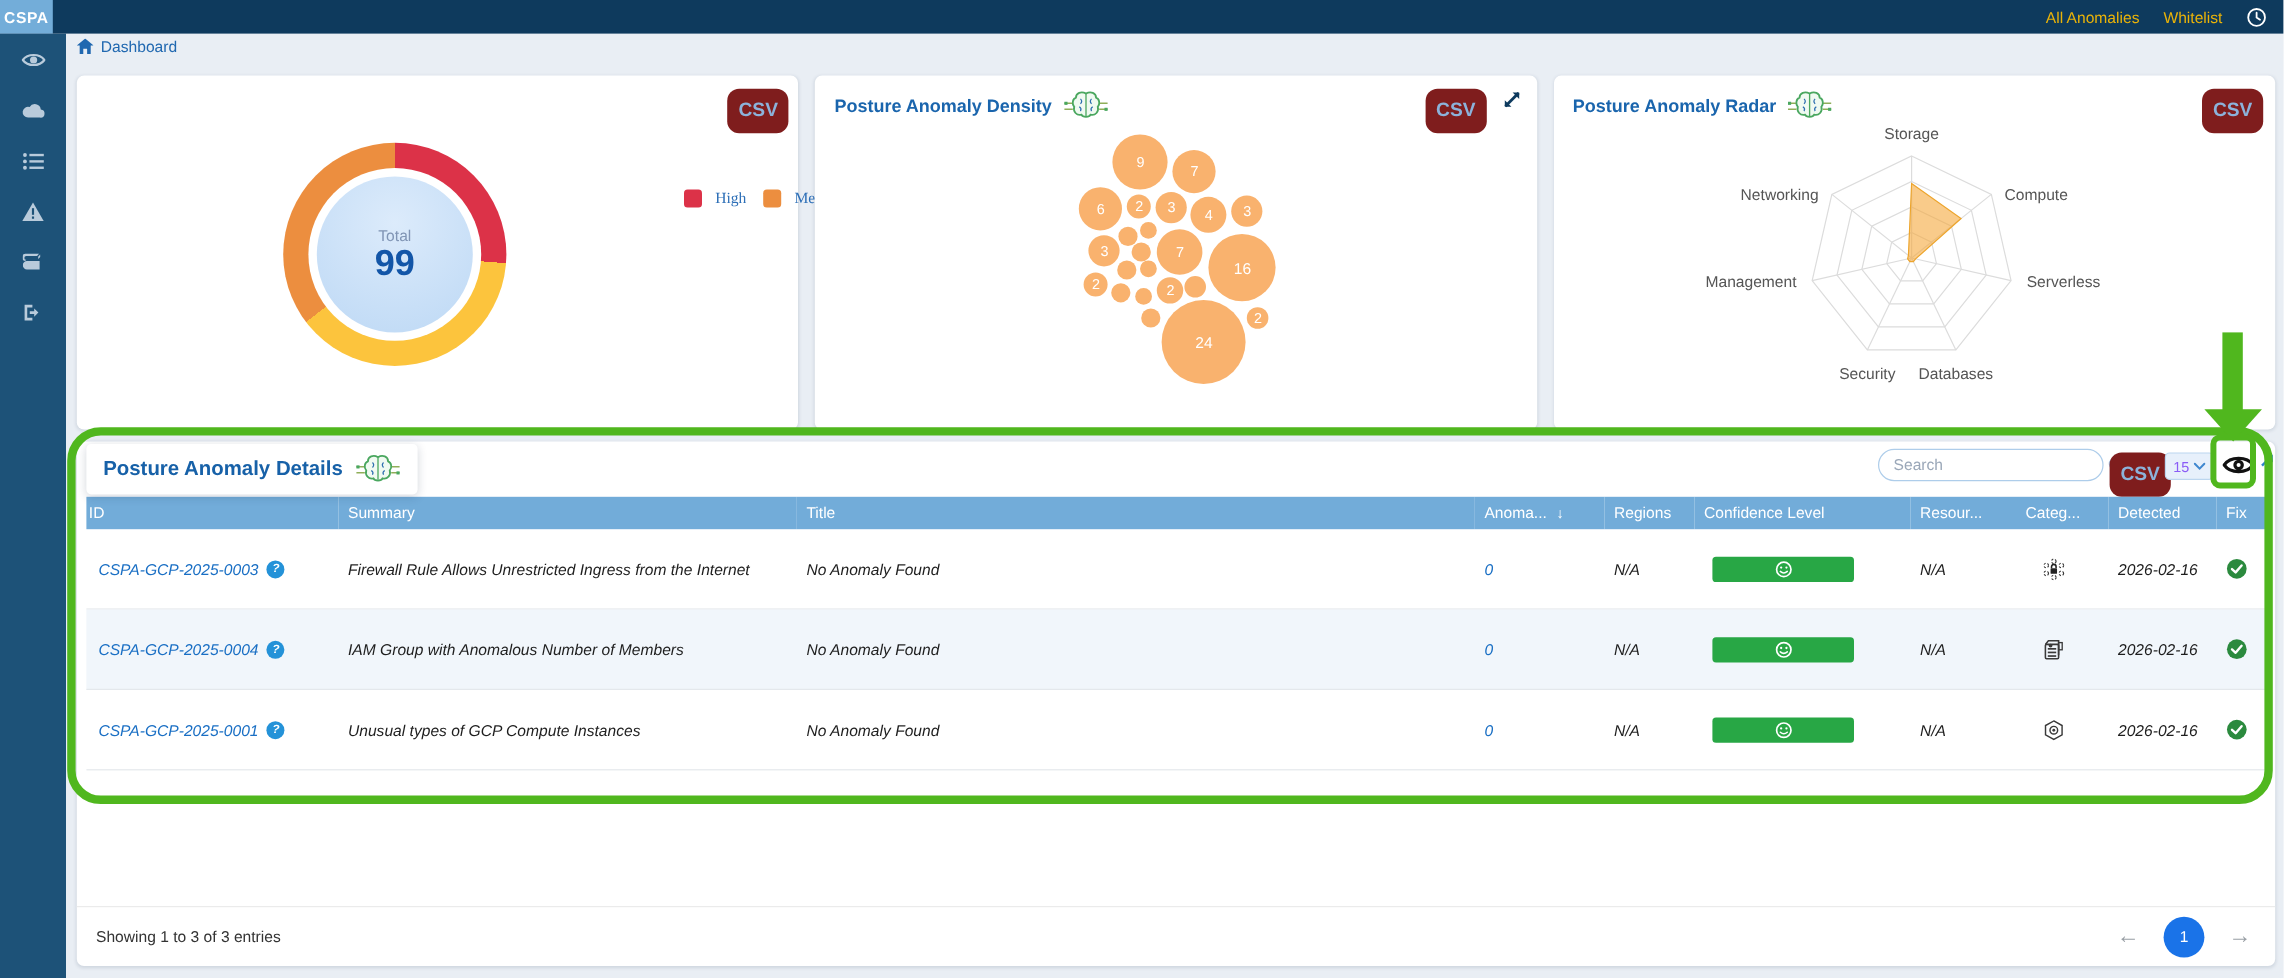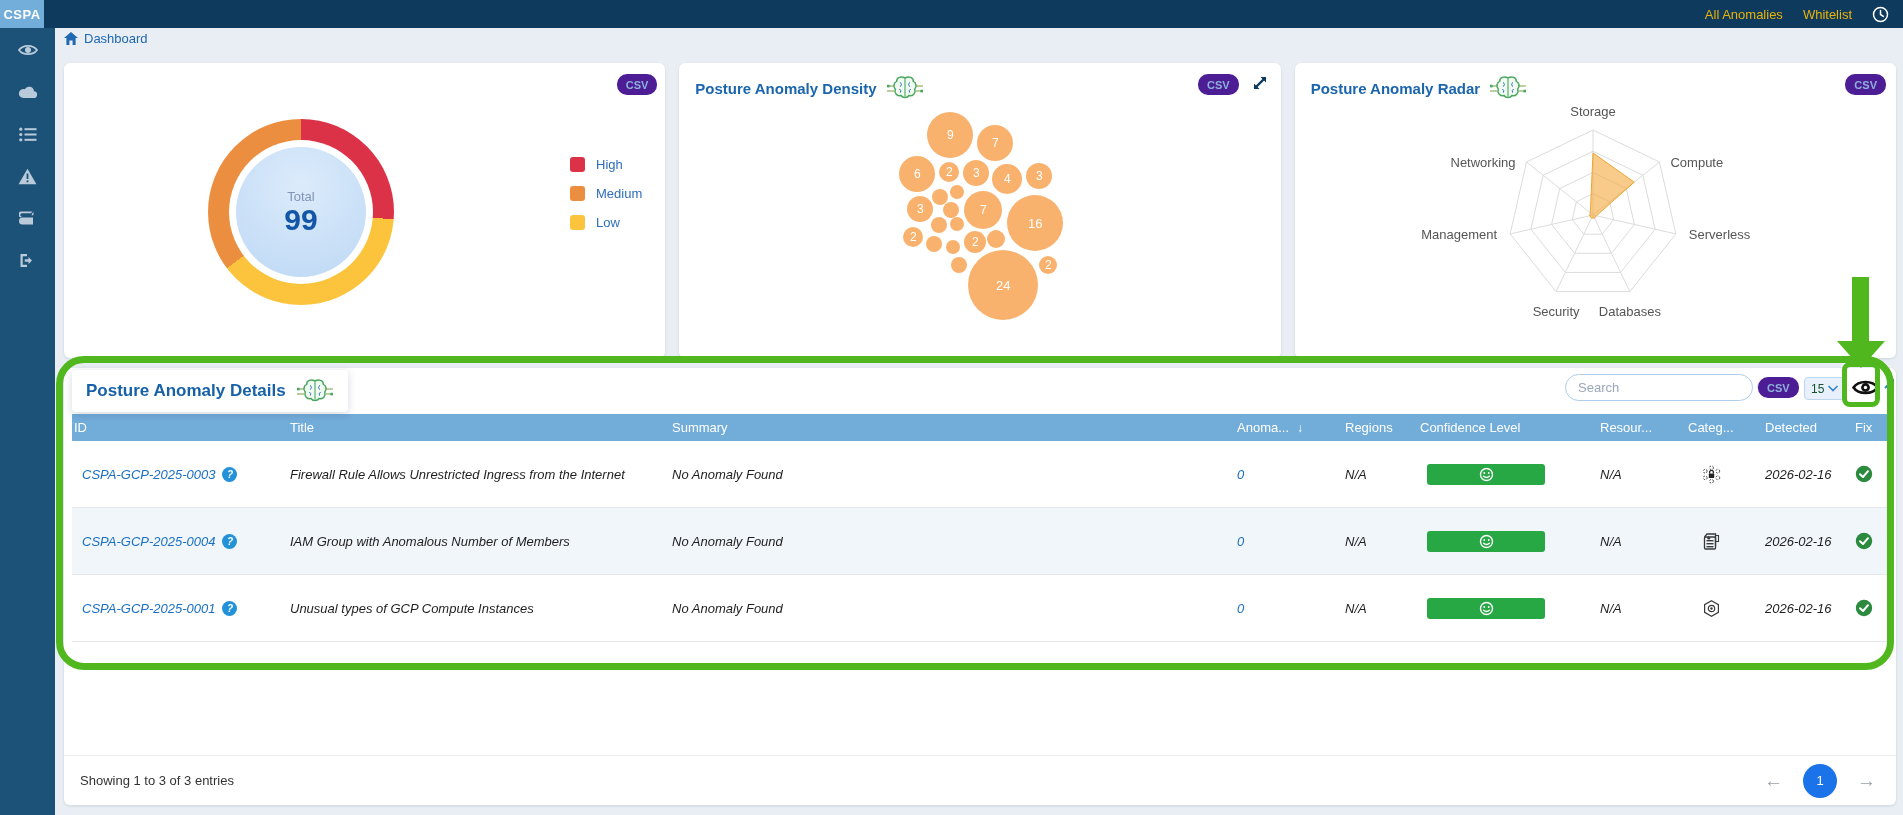--- a/index.html
+++ b/index.html
@@ -22,33 +22,33 @@
 
   
   .breadcrumb{position:absolute;left:64px;top:31px;display:flex;align-items:center;gap:6px;
               color:#2068b0;font-size:13px;}
 
   
   .cards-row{position:absolute;left:64px;top:63px;width:1832px;height:295px;display:flex;gap:14px;}
   .card{flex:1;background:#fff;border-radius:6px;box-shadow:0 1px 3px rgba(20,40,70,.12);position:relative;}
   .card-title-row{position:absolute;top:12px;left:16px;display:flex;align-items:center;gap:9px;}
   .card-title{font-size:15px;font-weight:bold;color:#1a65ad;}
-  .csv-btn{position:absolute;top:11px;height:21px;padding:0 9px;background:#4c1d95;border-radius:10px;
-           color:#8cb2da;font-size:11px;font-weight:bold;display:flex;align-items:center;cursor:pointer;border:none;}
+  .csv-btn{position:absolute;top:11px;height:37px;padding:0 9px;background:#7f1d1d;border-radius:10px;
+           color:#8cb2da;font-size:16px;font-weight:bold;display:flex;align-items:center;cursor:pointer;border:none;}
   .expand-btn{position:absolute;cursor:pointer;background:none;border:none;padding:0;}
 
   
-  .donut{position:absolute;left:144px;top:56px;width:186px;height:186px;border-radius:50%;}
+  .donut{position:absolute;left:172px;top:56px;width:186px;height:186px;border-radius:50%;}
   .donut-hole{position:absolute;inset:21px;border-radius:50%;background:#fff;}
   .donut-inner{position:absolute;inset:7px;border-radius:50%;
                background:radial-gradient(circle at 50% 30%,#dcebfb 0%,#c3dcf6 80%);
                display:flex;flex-direction:column;align-items:center;justify-content:center;}
   .donut-total-label{font-size:13px;color:#8095b5;}
   .donut-total-value{font-size:30px;font-weight:bold;color:#1356a8;line-height:1.05;}
-  .legend{position:absolute;left:506px;top:94px;display:flex;flex-direction:column;gap:14px;}
+  .legend{position:absolute;left:506px;top:94px;display:flex;gap:14px;font-family:Liberation Serif, serif;}
   .legend-item{display:flex;align-items:center;gap:11px;}
   .legend-swatch{width:15px;height:15px;border-radius:3px;}
   .legend-label{font-size:13px;color:#2d6fb7;}
 
   
   .bubble-wrap{position:absolute;inset:0;}
   .bubble{position:absolute;border-radius:50%;display:flex;align-items:center;justify-content:center;
           color:#fff;font-size:12px;}
 
   
@@ -57,21 +57,21 @@
   .details-title-box{position:absolute;left:8px;top:2px;height:42px;padding:0 14px;background:#fff;border-radius:4px;
                      box-shadow:0 2px 8px rgba(20,40,70,.18);display:flex;align-items:center;gap:10px;z-index:2;justify-content:center;}
   .details-title{font-size:17px;font-weight:bold;color:#1761a8;}
   .search-box{position:absolute;left:1501px;top:6px;width:188px;height:27px;border:1px solid #aecdea;border-radius:14px;
               display:flex;align-items:center;padding:0 10px;box-sizing:border-box;background:#fff;}
   .search-box input{border:none;outline:none;flex:1;font-size:13px;color:#444;background:transparent;
                     font-family:"Liberation Sans",sans-serif;}
   .search-box input::placeholder{color:#9aa7b8;}
   .details-csv{left:1694px;top:9px;position:absolute;}
   .page-size{position:absolute;left:1740px;top:9px;height:21px;padding:0 6px;background:#e7f0fb;border:1px solid #bcd6ef;
-             border-radius:4px;display:flex;align-items:center;gap:4px;color:#14532d;font-size:12px;cursor:pointer;}
+             border-radius:4px;display:flex;align-items:center;gap:4px;color:#8b5cf6;font-size:12px;cursor:pointer;}
   .eye-btn{position:absolute;left:1786px;top:4px;width:30px;height:30px;background:none;border:none;cursor:pointer;
            display:flex;align-items:center;justify-content:center;padding:0;}
   .details-expand{left:1818px;top:8px;}
 
   
   .table{position:absolute;left:8px;top:46px;width:1816px;}
   .tgrid{display:grid;grid-template-columns:210px 382px 565px 108px 75px 180px 88px 77px 90px 1fr;}
   .th{background:#72acd9;color:#fff;font-size:13px;height:27px;line-height:27px;padding-left:8px;cursor:pointer;
       white-space:nowrap;overflow:hidden;}
   .th:first-child{padding-left:2px;}
@@ -364,22 +364,22 @@
     <button class="expand-btn details-expand">
       <svg width="15" height="15" viewBox="0 0 15 15">
           <path d="M3 12 L11 4" stroke="#2f80d0" stroke-width="2"></path>
           <path d="M5.5 3 H12 V9.5 Z" fill="#2f80d0"></path>
         </svg>
     </button>
 
     <div class="table">
       <div class="tgrid" id="thead">
           <div class="th">ID</div>
+          <div class="th">Summary</div>
           <div class="th">Title</div>
-          <div class="th">Summary</div>
           <div class="th">Anoma...<span class="sort-arrow">↓</span></div>
           <div class="th">Regions</div>
           <div class="th">Confidence Level</div>
           <div class="th">Resour...</div>
           <div class="th">Categ...</div>
           <div class="th">Detected</div>
           <div class="th">Fix</div>
         </div>
       <div id="tbody">
           <div class="tgrid tr">

